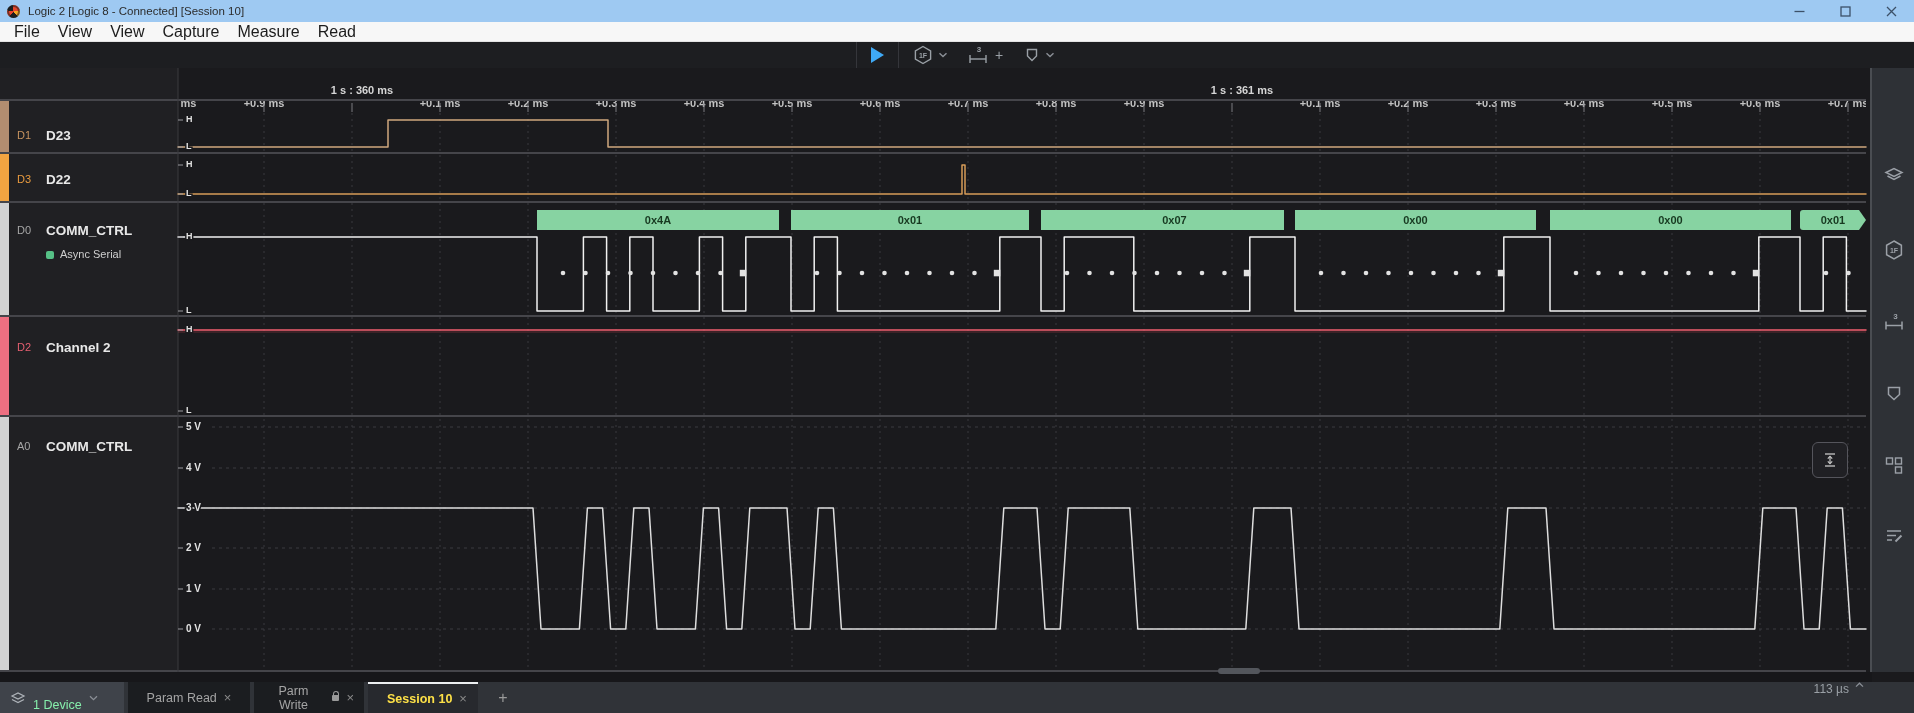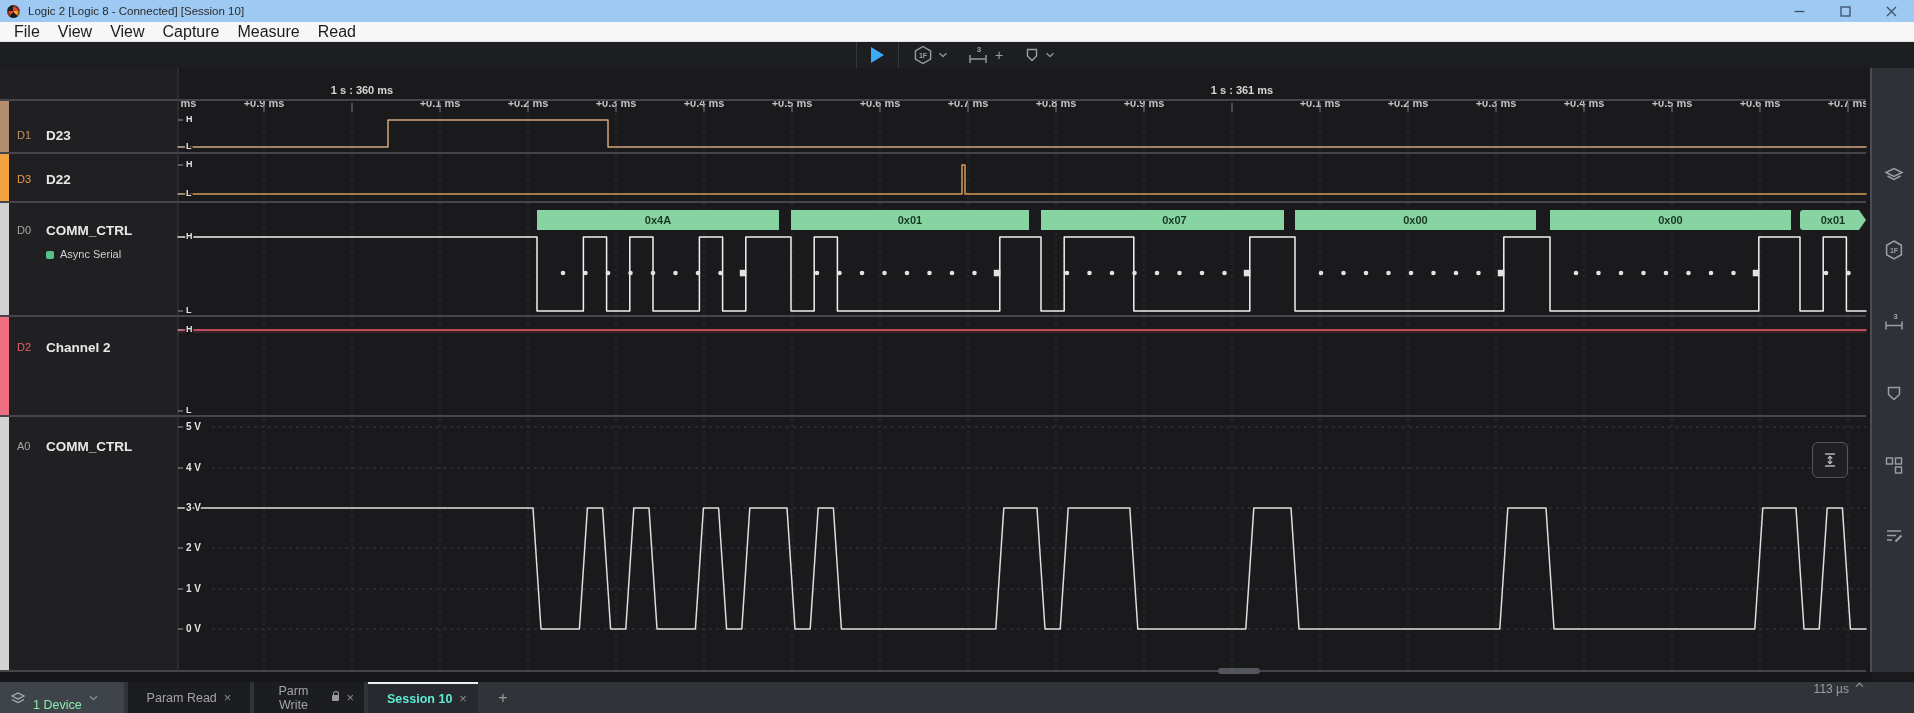--- a/index.html
+++ b/index.html
@@ -37,21 +37,21 @@
   .sidebar{position:absolute;left:1870px;top:68px;width:44px;height:604px;background:#2e3136;border-left:2px solid #4a4d52;display:flex;flex-direction:column;align-items:center;}
   .sbicon{background:none;border:none;padding:0;width:26px;height:26px;display:flex;align-items:center;justify-content:center;position:absolute;left:9px;}
   
   .bottombar{position:absolute;left:0;top:682px;width:1914px;height:31px;background:#303338;}
   .device{position:absolute;left:0;top:0;width:124px;height:31px;background:#3f434a;display:flex;align-items:center;padding-left:10px;gap:7px;}
   .device-label{font-size:12.5px;color:#86efac;margin-top:15px;}
   .tabs{position:absolute;left:128px;top:0;display:flex;gap:4px;height:31px;}
   .tab{height:31px;display:flex;align-items:center;justify-content:center;gap:7px;background:#1b1d20;border:none;padding:0 10px;}
   .tab .tlabel{font-size:12.5px;color:#a4a4a4;}
   .tab.active{background:#27292e;border-top:2px solid #eceff1;}
-  .tab.active .tlabel{color:#5eead4;font-weight:700;margin-left:8px;}
+  .tab.active .tlabel{color:#fde047;font-weight:700;margin-left:8px;}
   .tab .x{font-size:13px;color:#8a8a8a;line-height:1;}
   .addtab{position:absolute;left:488px;top:0;width:30px;height:31px;background:none;border:none;font-size:16px;color:#9a9a9a;}
   .range{position:absolute;right:50px;top:0;height:31px;display:flex;gap:6px;}
   .range-label{font-size:12px;color:#9aa0a6;}
   .lock{position:relative;display:inline-block;width:8px;height:6px;background:#9a9a9a;border-radius:1px;margin-left:2px;}
   .lock::before{content:"";position:absolute;left:1px;top:-4px;width:4px;height:4px;border:1.4px solid #9a9a9a;border-bottom:none;border-radius:3px 3px 0 0;}
 </style>
 </head>
 <body>
 

